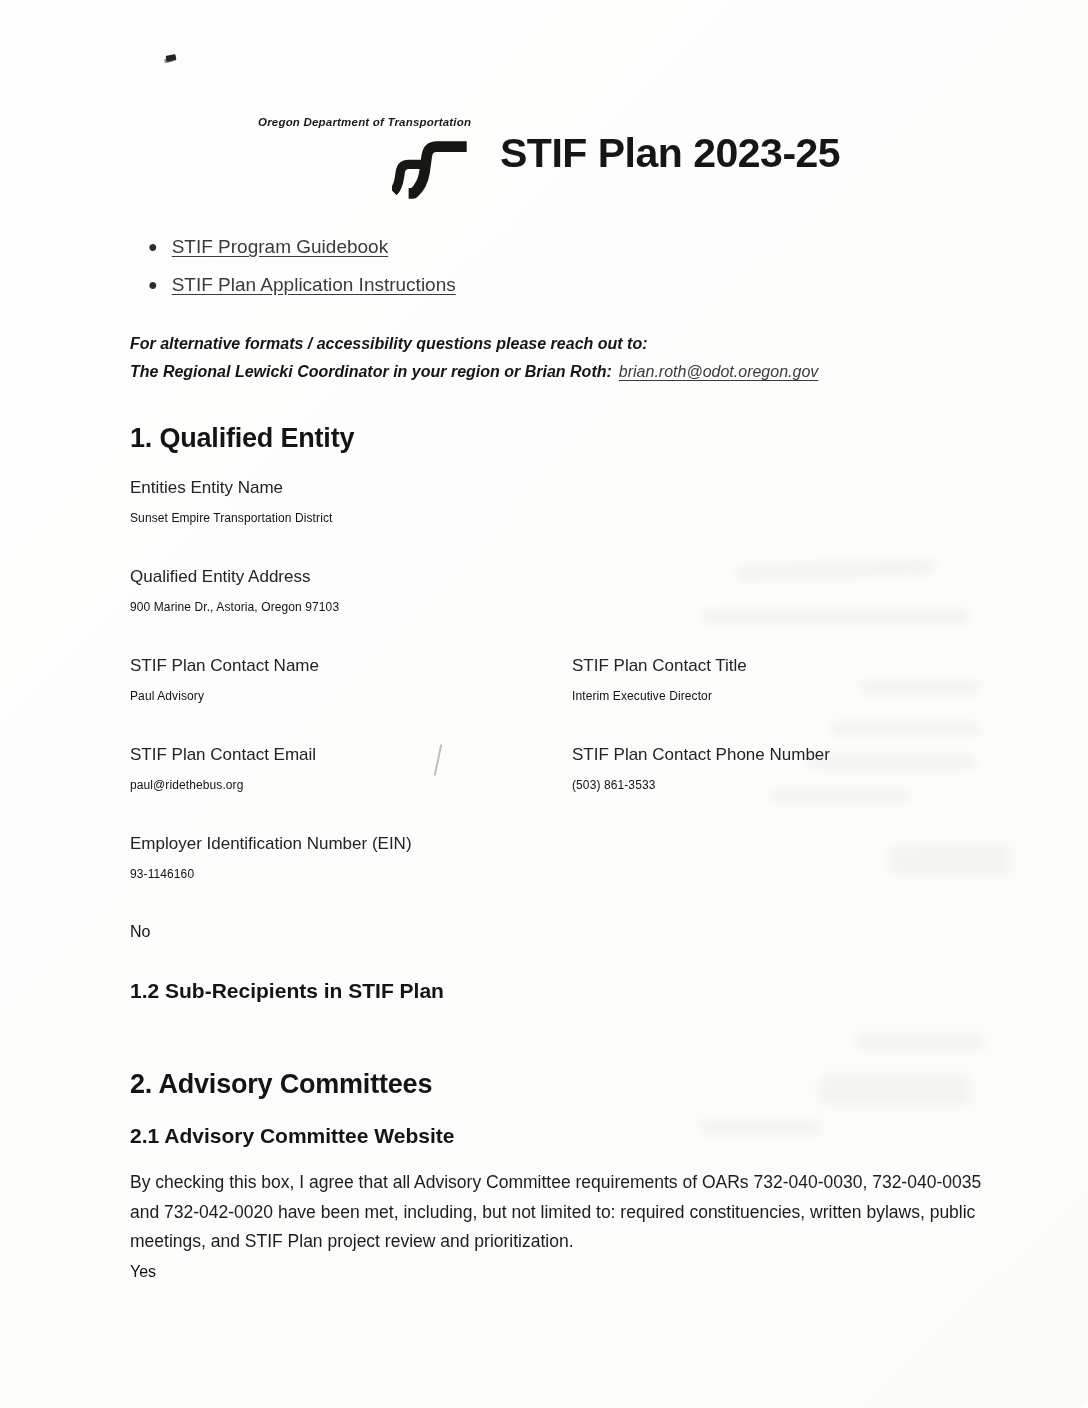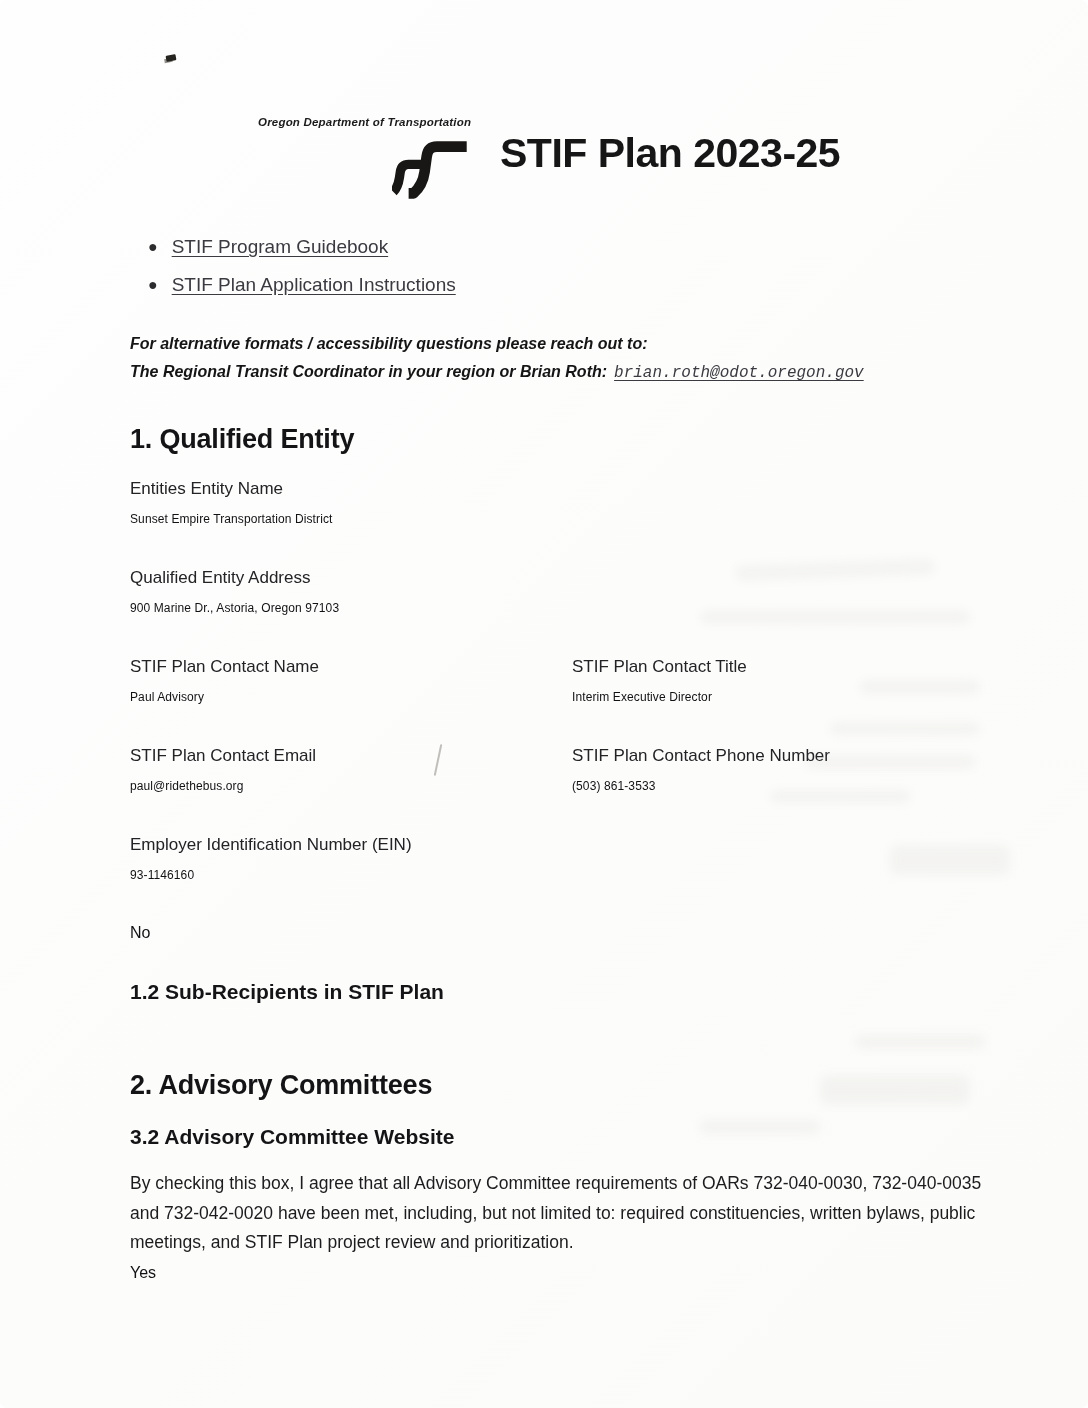--- a/index.html
+++ b/index.html
@@ -60,21 +60,21 @@
   .links { margin: 34px 0 0 18px; padding: 0; list-style: none; }
   .links li { margin: 0 0 16px 0; font-size: 19px; display: flex; align-items: baseline; }
   .bullet { color: #2c2c2e; margin-right: 14px; font-size: 16px; position: relative; top: -1px; }
   .links a, .email-link {
     color: #3a3a40; text-decoration: underline; text-underline-offset: 3px;
     cursor: pointer;
   }
 
   
   .note { margin-top: 34px; font-size: 16px; font-weight: bold; font-style: italic; line-height: 1.78; color: #151516; }
-  .email-link { font-weight: normal; margin-left: 7px; font-family: Liberation Mono, monospace; }
+  .email-link { font-weight: normal; margin-left: 7px; }
 
   
   .h-major { font-size: 27px; font-weight: 800; color: #141416; margin: 36px 0 24px 0; letter-spacing: -.2px; }
   .h-major.gap-lg { margin-top: 66px; }
   .h-minor { font-size: 21px; font-weight: 800; color: #141416; margin: 38px 0 0 0; }
 
   
   .field { margin-bottom: 42px; }
   .flabel { font-size: 17px; color: #232326; margin-bottom: 13px; }
   .fvalue { font-size: 12px; color: #121214; letter-spacing: .1px; }
@@ -121,21 +121,21 @@
     </li>
     <li>
       <span class="bullet">●</span>
       <a href="#">STIF Plan Application Instructions</a>
     </li>
   </ul>
 
   <div class="note">
     <div>For alternative formats / accessibility questions please reach out to:</div>
     <div>
-      <span>The Regional Transit Coordinator in your region or Brian Roth:</span><a href="#" class="email-link">brian.roth@odot.oregon.gov</a>
+      <span>The Regional Lewicki Coordinator in your region or Brian Roth:</span><a href="#" class="email-link">brian.roth@odot.oregon.gov</a>
     </div>
   </div>
 
   <h2 class="h-major">1. Qualified Entity</h2>
 
   <div class="field">
     <div class="flabel">Entities Entity Name</div>
     <div class="fvalue">Sunset Empire Transportation District</div>
   </div>
 
@@ -171,20 +171,20 @@
     <div class="fvalue">93-1146160</div>
   </div>
 
   <div class="q-block">
     <div class="answer">No</div>
   </div>
 
   <h3 class="h-minor">1.2 Sub-Recipients in STIF Plan</h3>
 
   <h2 class="h-major gap-lg">2. Advisory Committees</h2>
-  <h3 class="h-minor" style="margin-top: 22px;">3.2 Advisory Committee Website</h3>
+  <h3 class="h-minor" style="margin-top: 22px;">2.1 Advisory Committee Website</h3>
 
   <div class="q-block sub-para">
     <p class="question">By checking this box, I agree that all Advisory Committee requirements of OARs 732-040-0030, 732-040-0035 and 732-042-0020 have been met, including, but not limited to: required constituencies, written bylaws, public meetings, and STIF Plan project review and prioritization.</p>
     <div class="answer">Yes</div>
   </div>
 
 </div>
 
 </body></html>

